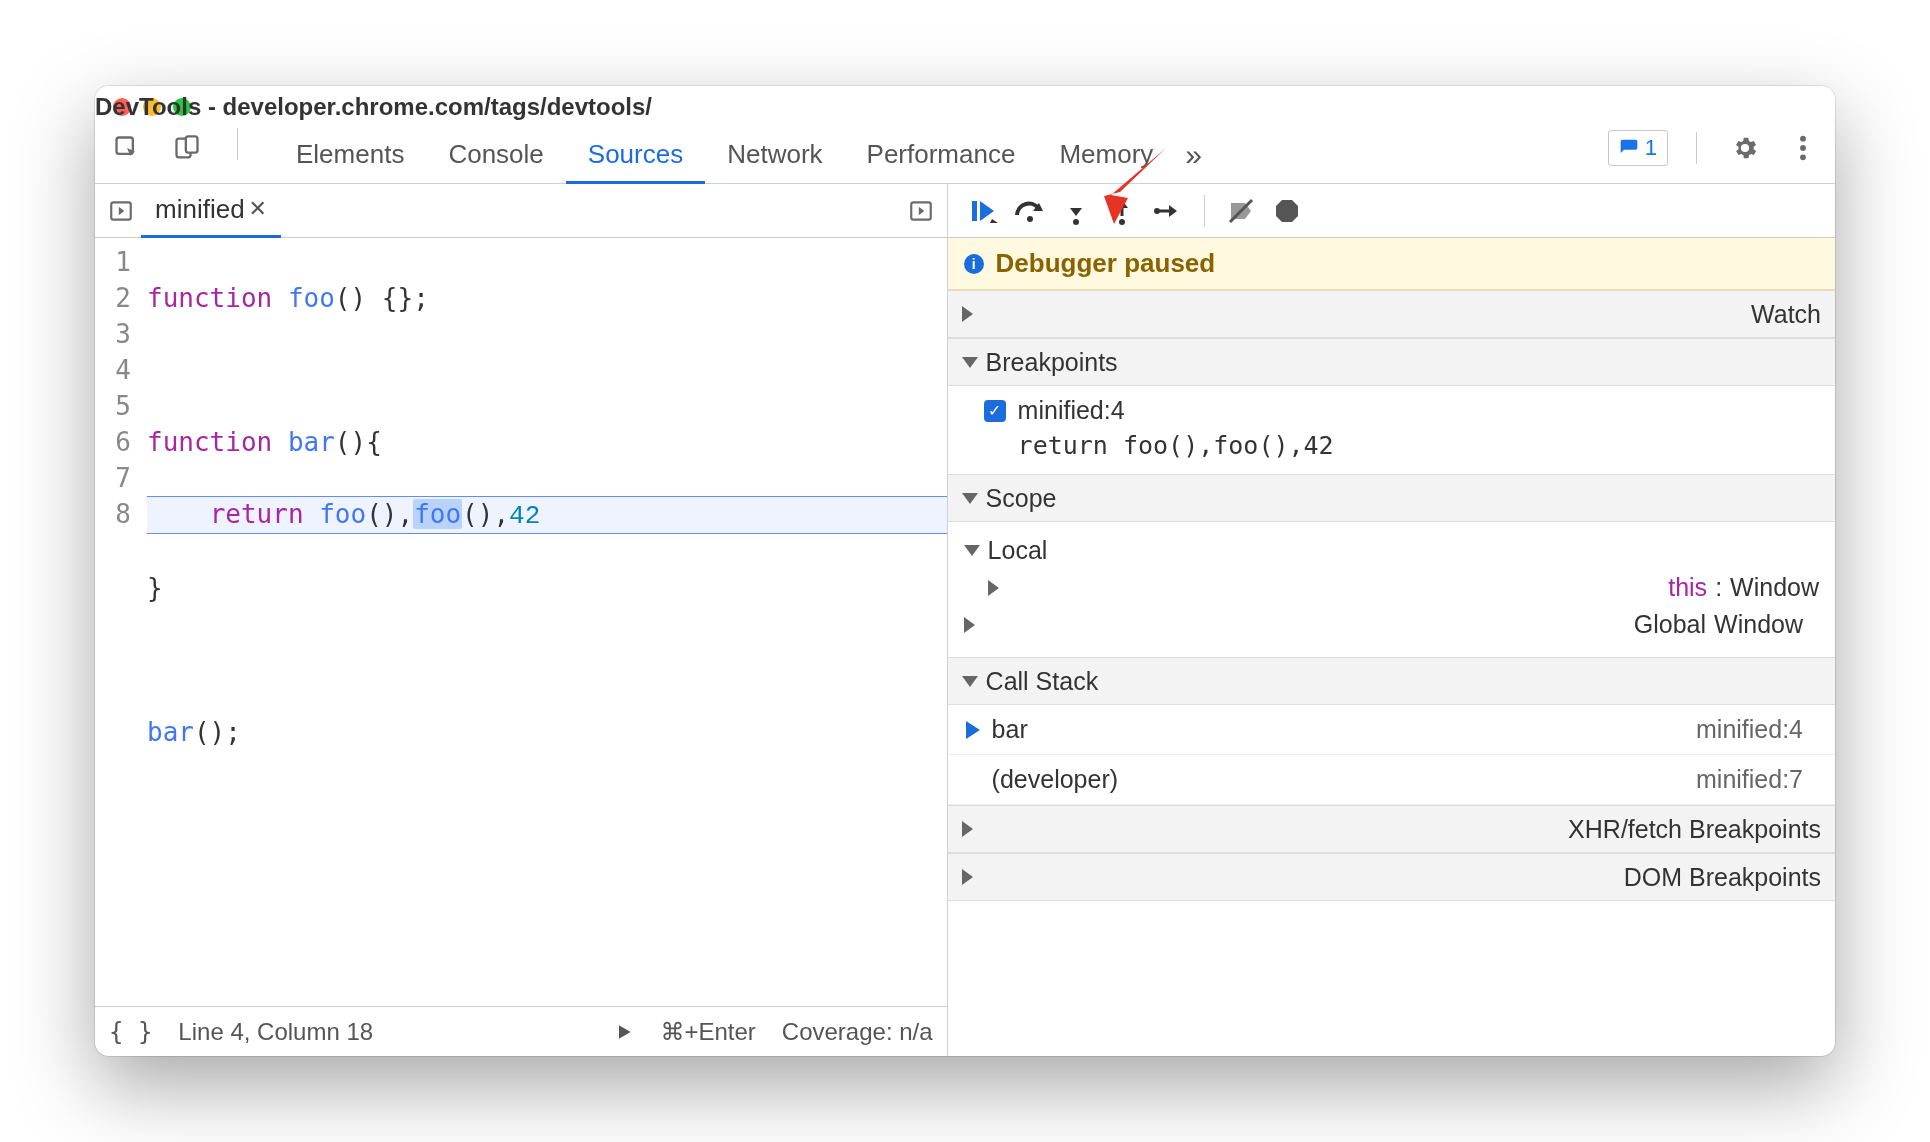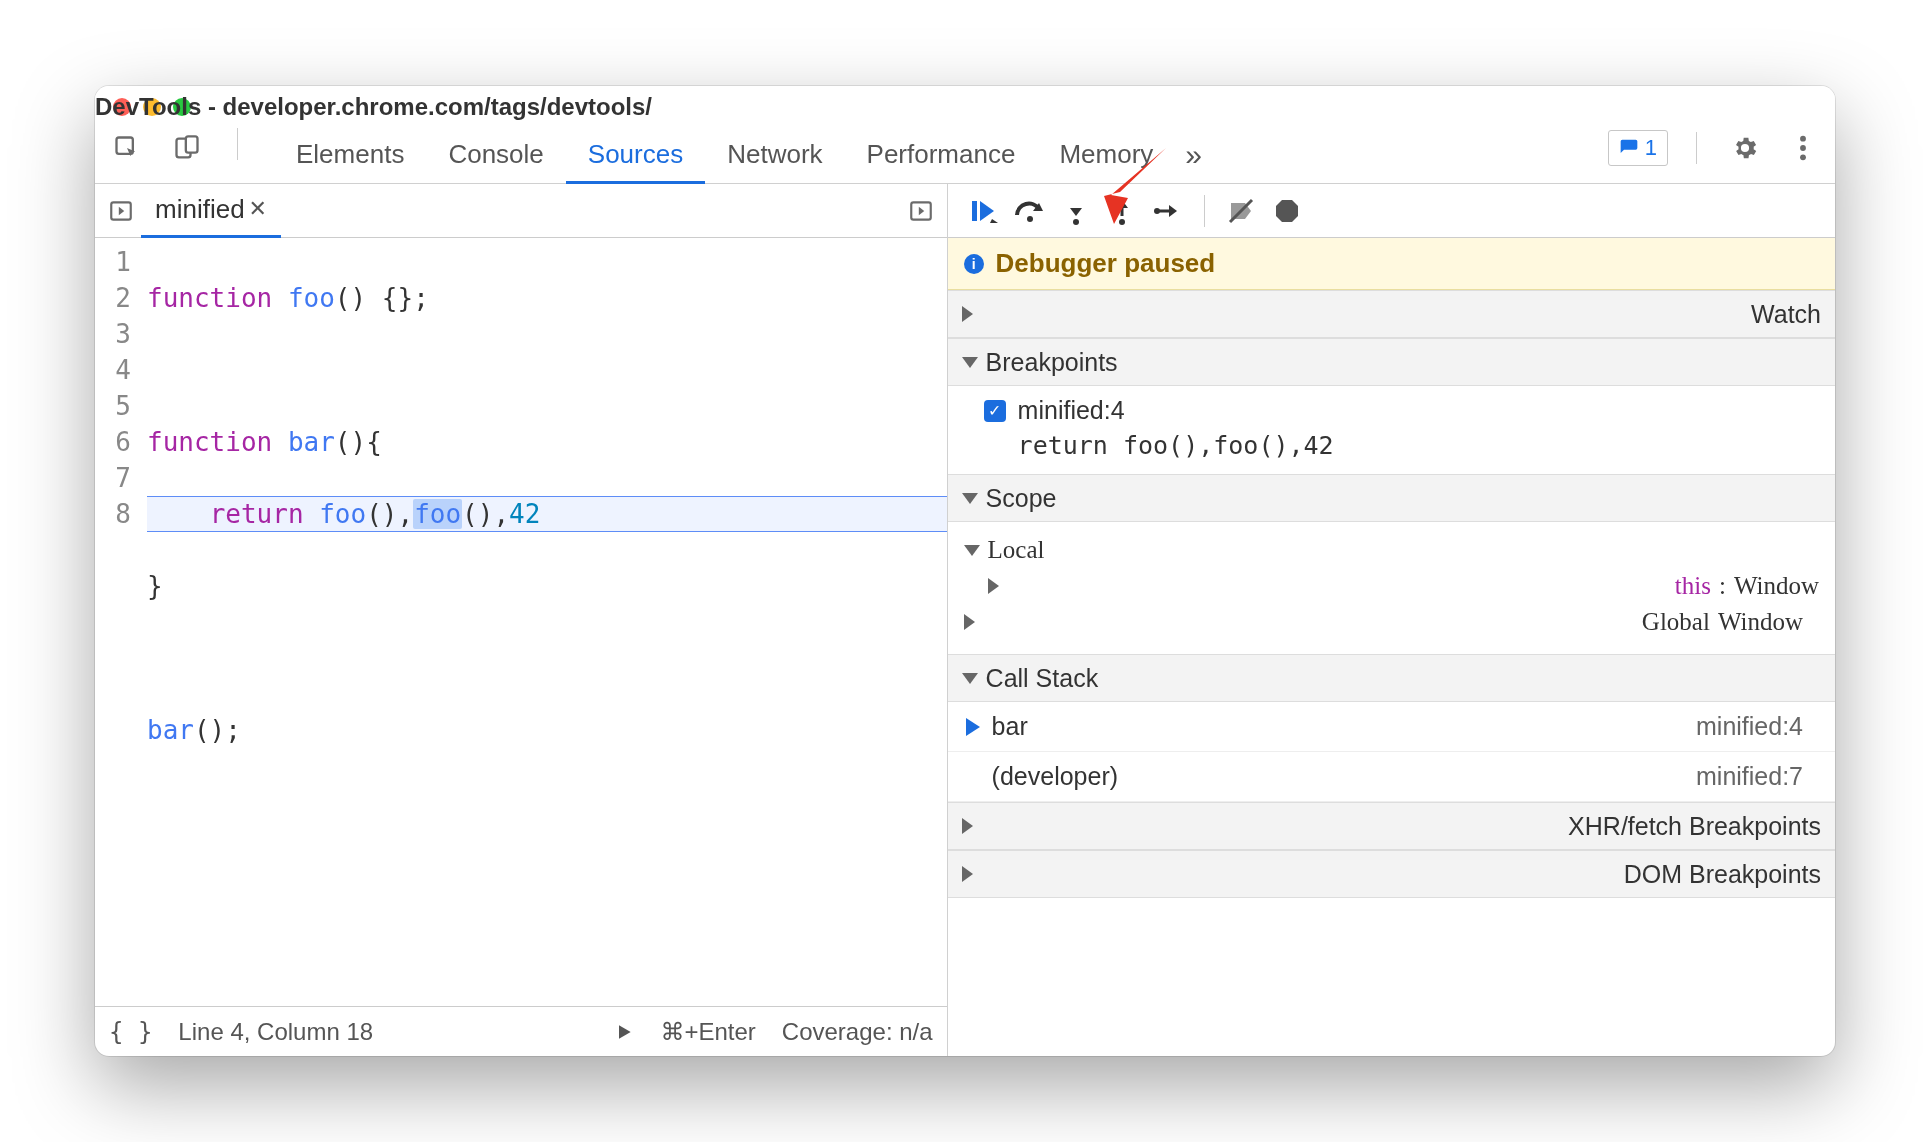--- a/index.html
+++ b/index.html
@@ -81,21 +81,21 @@
   .file-tab { display:flex; align-items:center; gap:4px; height:54px; padding:0 14px; font-size:26px; border-bottom:3px solid #1b6dde; }
   .close-x { font-size:22px; color:#555; }
   .file-tabs .spacer { flex:1; }
 
   
   .code-wrap { flex:1; display:flex; overflow:hidden; font-family: Menlo, Consolas, monospace; font-size:26px; line-height:36px; }
   .gutter { width:46px; text-align:right; padding:6px 10px 0 0; color:#888; background:#fff; }
   .code { flex:1; padding:6px 0 0 6px; white-space:pre; position:relative; }
   .kw { color:#a626a4; }
   .fn { color:#4078f2; }
-  .num{ color:#0184bc; }
+  .num{ color:#0184bc;font-family:Liberation Mono, monospace; }
   .ln4 { background:#eef3ff; position:relative; box-shadow: inset 0 1px 0 #5e8df7, inset 0 -1px 0 #5e8df7; }
   .hl-foo { background:#b9d2fb; border-radius:2px; padding:0 1px; }
 
   
   .statusbar {
     height:50px; border-top:1px solid #ccc; display:flex; align-items:center; gap:26px;
     padding:0 14px; font-size:24px; color:#555;
   }
   .statusbar .mono { font-family: Menlo, monospace; }
   .statusbar .spacer { flex:1; }
@@ -122,21 +122,21 @@
 
   
   .panel-header {
     height:48px; background:#f3f3f3; border-top:1px solid #ddd; border-bottom:1px solid #ddd;
     display:flex; align-items:center; gap:8px; padding:0 14px; font-size:25px; color:#333;
   }
   .panel-body { padding:10px 16px 14px 36px; font-size:25px; color:#333; }
   .tri { display:inline-block; width:0; height:0; }
   .tri.right { border-top:8px solid transparent; border-bottom:8px solid transparent; border-left:11px solid #666; }
   .tri.down { border-left:8px solid transparent; border-right:8px solid transparent; border-top:11px solid #666; }
-  .mono { font-family: Liberation Serif, serif; }
+  .mono { font-family: Liberation Sans, sans-serif; }
 
   .bp-row { display:flex; align-items:center; gap:12px; }
   .chk { width:22px; height:22px; border-radius:4px; background:#1b6dde; display:flex; align-items:center; justify-content:center; color:#fff; font-size:16px; }
   .bp-code { margin-left:34px; margin-top:6px; font-family:Menlo, monospace; font-size:25px; white-space:pre; }
 
   .scope-row { display:flex; align-items:center; gap:8px; padding: 4px 0; }
   .scope-row .value { margin-left:auto; padding-right:16px; }
 
   .stack-row { display:flex; align-items:center; padding:10px 16px 10px 30px; font-size:25px; border-bottom:1px solid #eee; }
   .stack-row.active::before {

